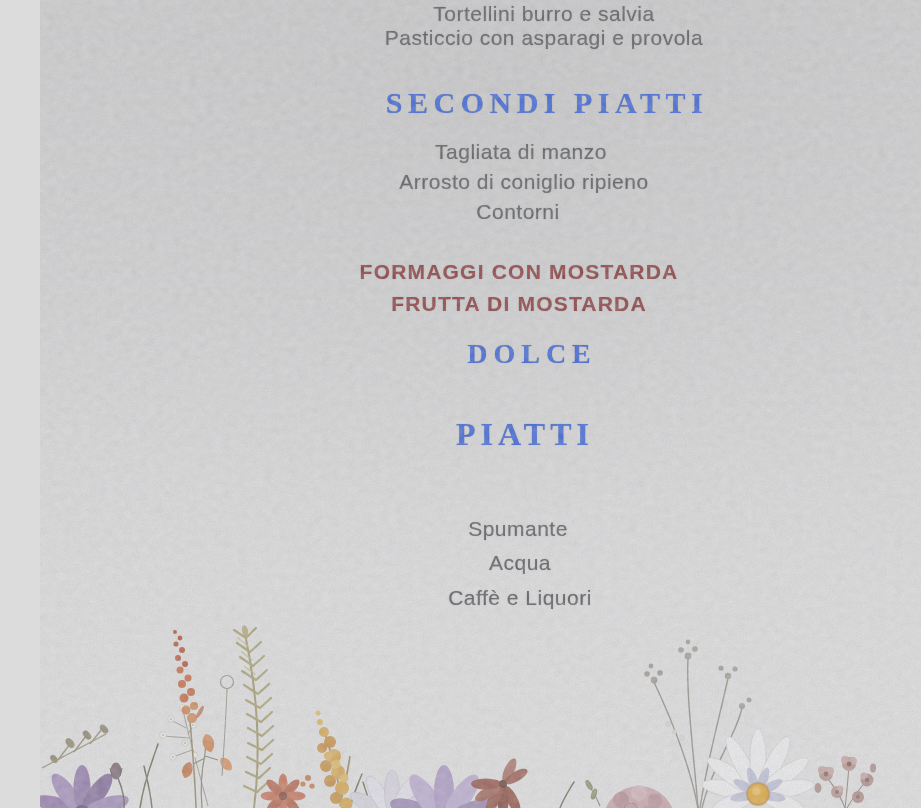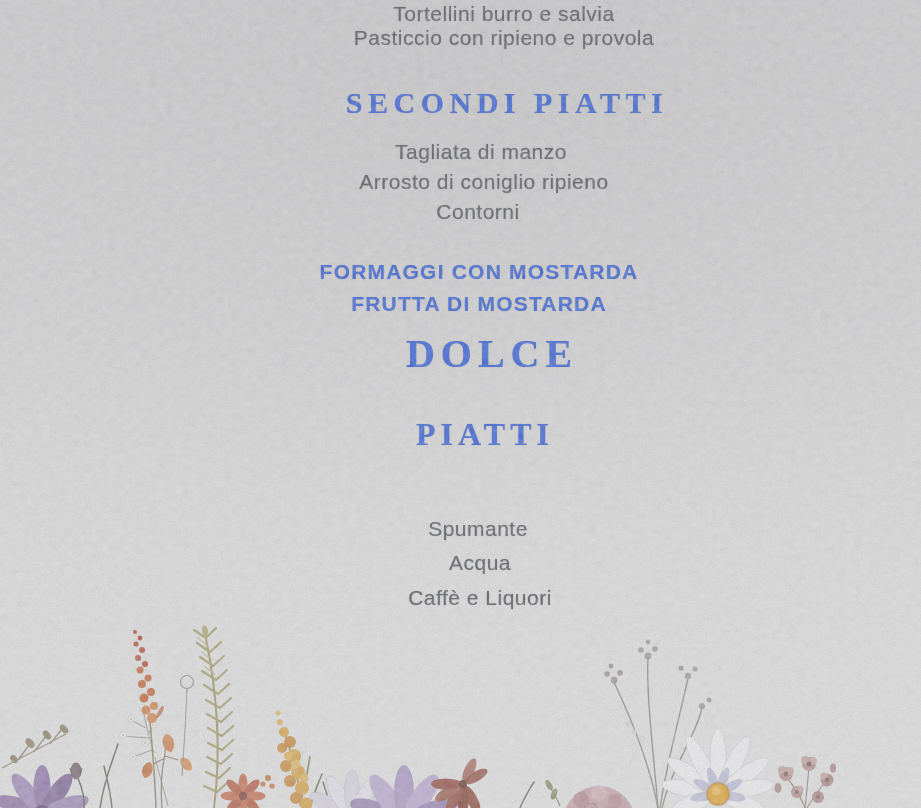--- a/index.html
+++ b/index.html
@@ -1,57 +1,57 @@
 <!DOCTYPE html>
 <html><head>
 <meta charset="utf-8">
 <style>
   html,body{margin:0;padding:0;}
   body{
     width:921px;height:808px;overflow:hidden;position:relative;
     background:#dcdcdd;
     font-family:"Liberation Sans",sans-serif;
   }
-  .page{position:absolute;inset:0;}
+  .page{position:absolute;inset:0;margin-left:40px;}
   .shading{
     position:absolute;inset:0;pointer-events:none;
     background:
       radial-gradient(130% 85% at 52% 12%, rgba(40,40,44,0.06), rgba(40,40,44,0) 62%),
       linear-gradient(180deg, rgba(110,110,116,0.10) 0%, rgba(130,130,136,0.05) 38%,
                       rgba(255,255,255,0.14) 74%, rgba(255,255,255,0.26) 100%);
   }
   .line{
     position:absolute;transform:translateX(-50%);white-space:nowrap;
   }
   .item{
     font-size:21px;line-height:24px;letter-spacing:0.5px;color:#424446;
     text-shadow:0 0 1.2px rgba(66,68,70,0.55);
   }
   .heading-serif{
     font-family:"Liberation Serif",serif;font-weight:700;color:#1d4ed8;
     text-shadow:0 0 1px rgba(45,49,53,0.5);
   }
   .h-secondi{font-size:30px;line-height:34px;letter-spacing:5.5px;}
-  .h-dolce{font-size:40px;line-height:44px;letter-spacing:6px;}
+  .h-dolce{font-size:28px;line-height:44px;letter-spacing:6px;}
   .h-bevande{font-size:32px;line-height:36px;letter-spacing:5px;}
   .bold-sans{
-    font-weight:700;font-size:21px;line-height:26px;letter-spacing:1.2px;color:#1d4ed8;
+    font-weight:700;font-size:21px;line-height:26px;letter-spacing:1.2px;color:#7f1d1d;
     text-shadow:0 0 1px rgba(53,56,60,0.5);
   }
   .flowers{position:absolute;left:0;bottom:0;width:921px;height:192px;}
   .grain{position:absolute;inset:0;pointer-events:none;}
 </style>
 </head>
 <body>
 
 <div class="page">
   <div class="shading"></div>
 
   <div class="line item" style="left:504px;top:2px">Tortellini burro e salvia</div>
-  <div class="line item" style="left:504px;top:26px">Pasticcio con ripieno e provola</div>
+  <div class="line item" style="left:504px;top:26px">Pasticcio con asparagi e provola</div>
 
   <div class="line heading-serif h-secondi" style="left:507px;top:86px">SECONDI PIATTI</div>
 
   <div class="line item" style="left:481px;top:140px">Tagliata di manzo</div>
   <div class="line item" style="left:484px;top:170px">Arrosto di coniglio ripieno</div>
   <div class="line item" style="left:478px;top:200px">Contorni</div>
 
   <div class="line bold-sans" style="left:479px;top:259px">FORMAGGI CON MOSTARDA</div>
   <div class="line bold-sans" style="left:479px;top:291px">FRUTTA DI MOSTARDA</div>
 

